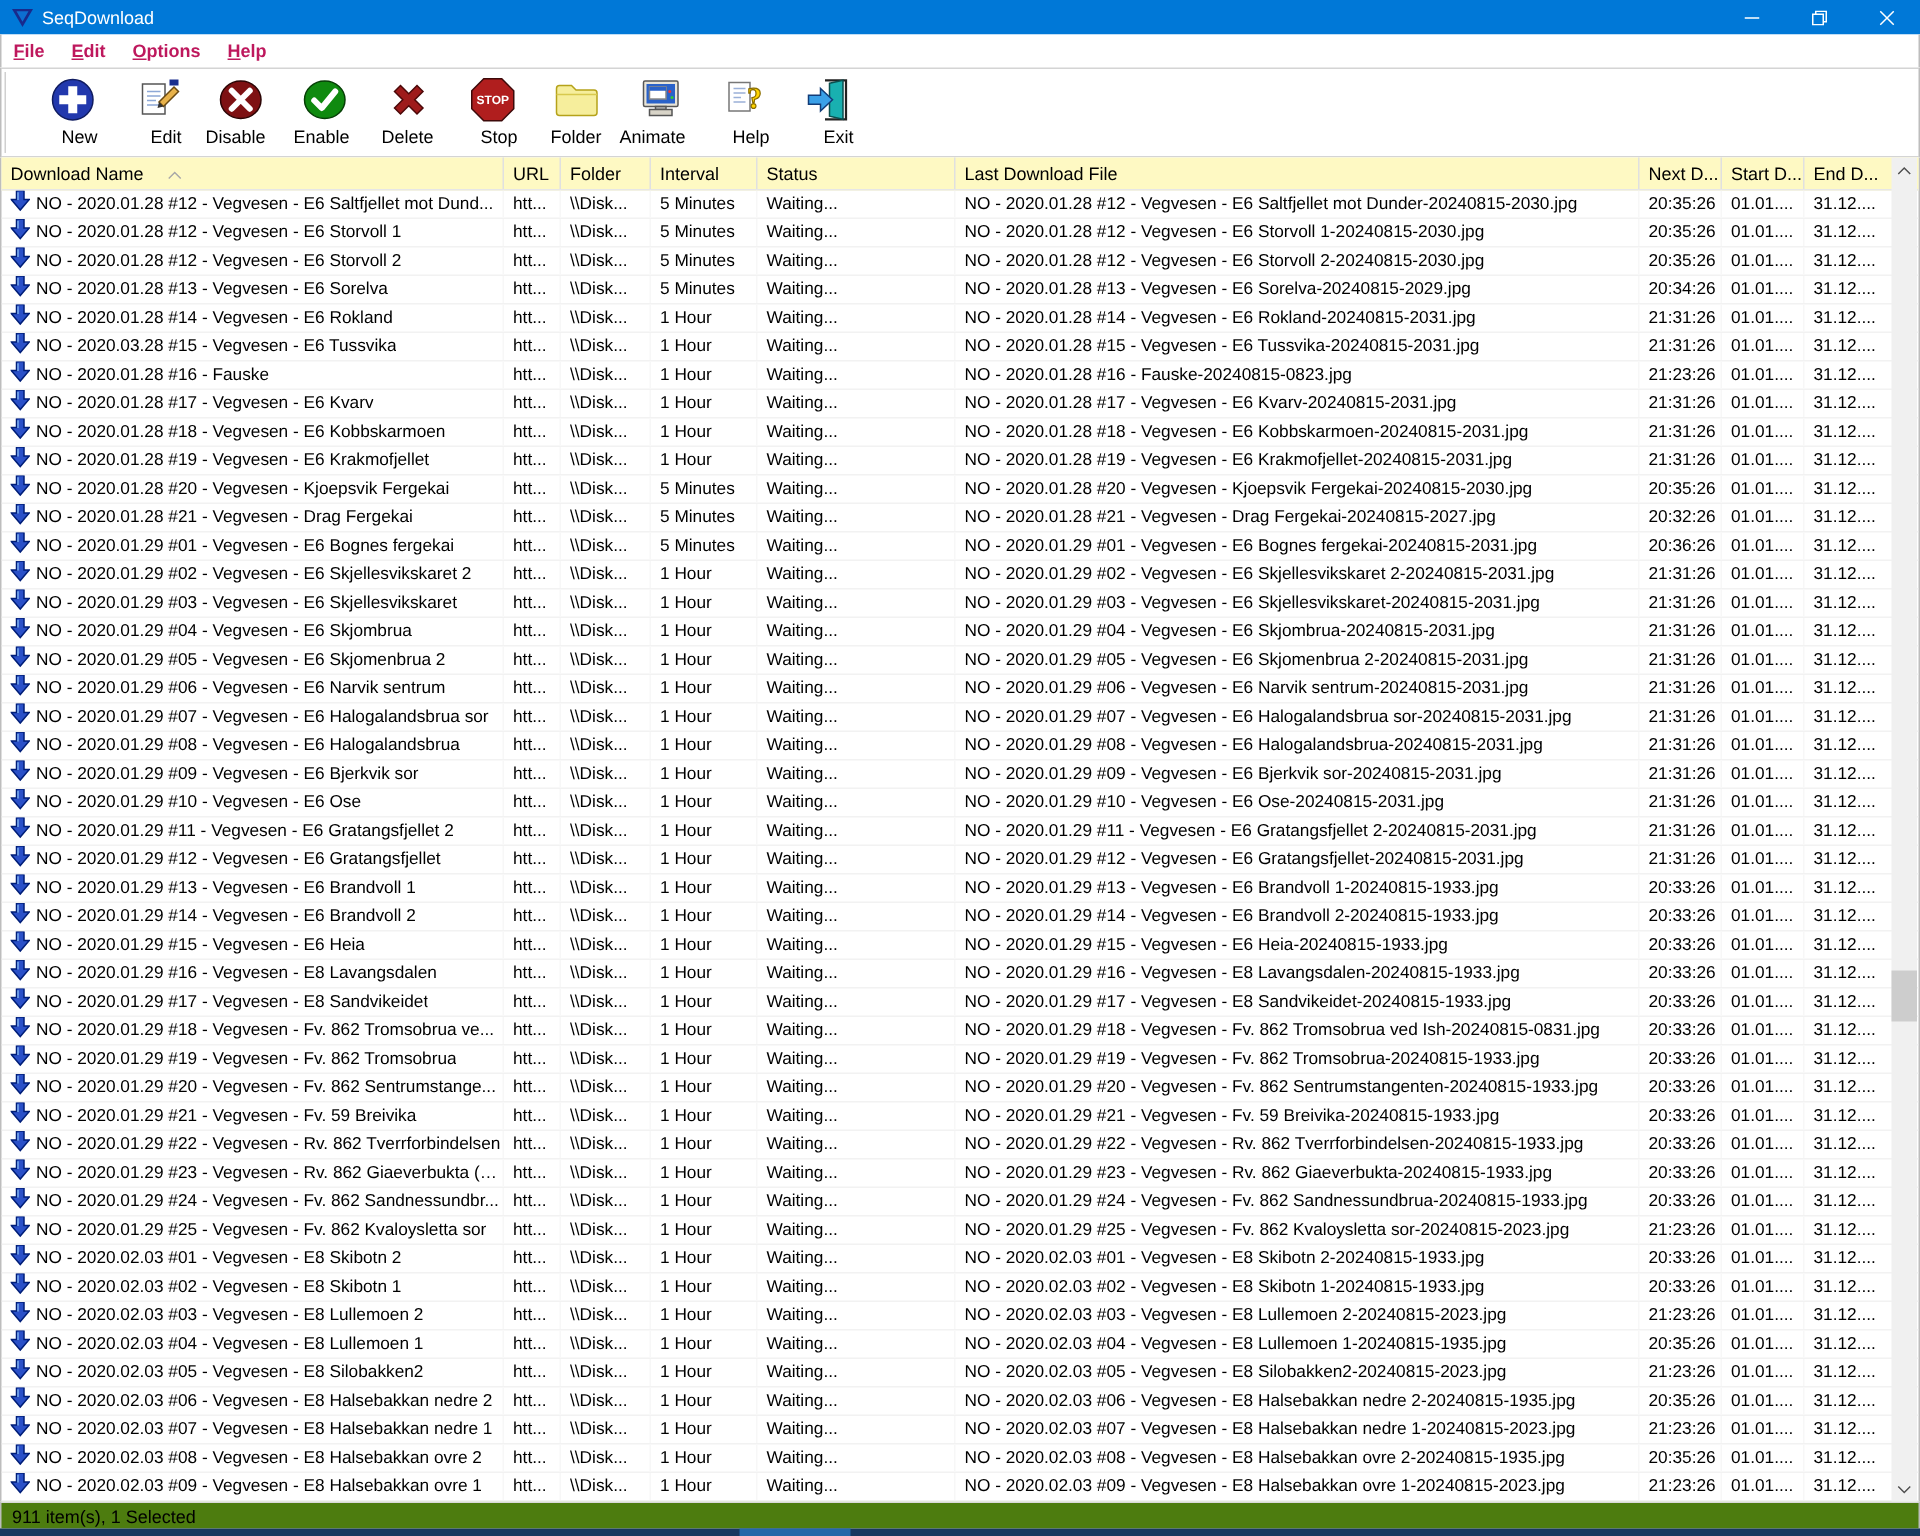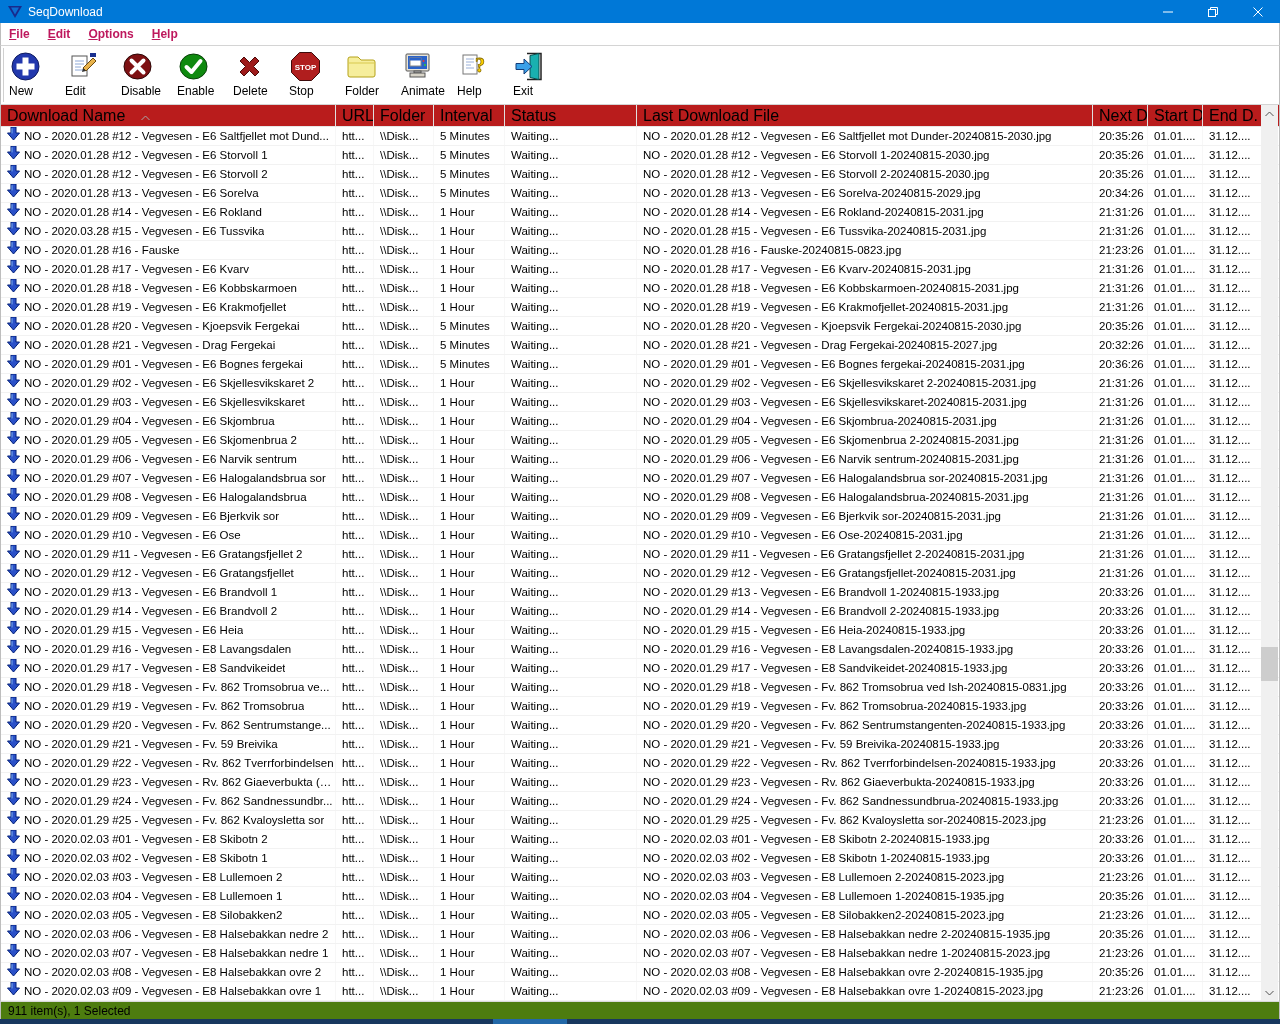--- a/index.html
+++ b/index.html
@@ -17,28 +17,28 @@
   
   .menubar { height:22px; background:#fff; display:flex; align-items:center; font-size:12px; color:#be185d;
              border-left:1px solid #bdbdbd; border-right:1px solid #bdbdbd; flex:none;font-weight:bold; }
   .menu-item { padding:0 9px; height:100%; line-height:22px; }
   .menu-item:first-child { padding-left:8px; }
 
   
   .toolbar { height:60px; background:#fff; border-top:1px solid #d4d4d4; border-bottom:1px solid #d4d4d4;
              display:flex; align-items:center; border-left:1px solid #bdbdbd; border-right:1px solid #bdbdbd; flex:none; }
   .tb-grip { width:3px; height:54px; border-left:1px solid #d0d0d0; border-right:1px solid #fff; margin:0 3px 0 2px; flex:none; }
-  .tb-btn { width:56px; height:56px; display:flex; flex-direction:column; align-items:flex-start; justify-content:flex-start; padding-top:3px; }
+  .tb-btn { width:56px; height:56px; display:flex; flex-direction:column; align-items:flex-end; justify-content:flex-start; padding-top:3px; }
   .tb-btn svg { flex:none; }
   .tb-label { font-size:12px; color:#000; margin-top:1px; }
 
   
   .table-wrap { position:relative; flex:none; height:896px; background:#fff;
                 border-left:1px solid #bdbdbd; border-right:1px solid #bdbdbd; }
-  .hdr { display:flex; height:22px; font-size:16px; color:#000; background:#b91c1c; border-bottom:1px solid #e6e6e6; }
+  .hdr { display:flex; height:22px; font-size:12px; color:#000; background:#fef9c3; border-bottom:1px solid #e6e6e6; }
   .hcell { display:flex; align-items:center; padding-left:6px; border-right:1px solid #e0e0e0; overflow:hidden; white-space:nowrap; flex:none; }
   .rows { height:874px; overflow:hidden; }
   .trow { display:flex; height:19px; align-items:center; font-size:11.5px; color:#000; border-bottom:1px solid #f2f2f2; }
   .cell { padding-left:6px; white-space:nowrap; overflow:hidden; text-overflow:ellipsis;
           border-right:1px solid #f7f7f7; height:100%; line-height:18px; flex:none; }
   .c-name { width:335px; display:flex; align-items:center; }
   .c-name .nm { overflow:hidden; text-overflow:ellipsis; white-space:nowrap; }
   .c-url  { width:38px; }
   .c-folder { width:60px; }
   .c-interval { width:71px; }

